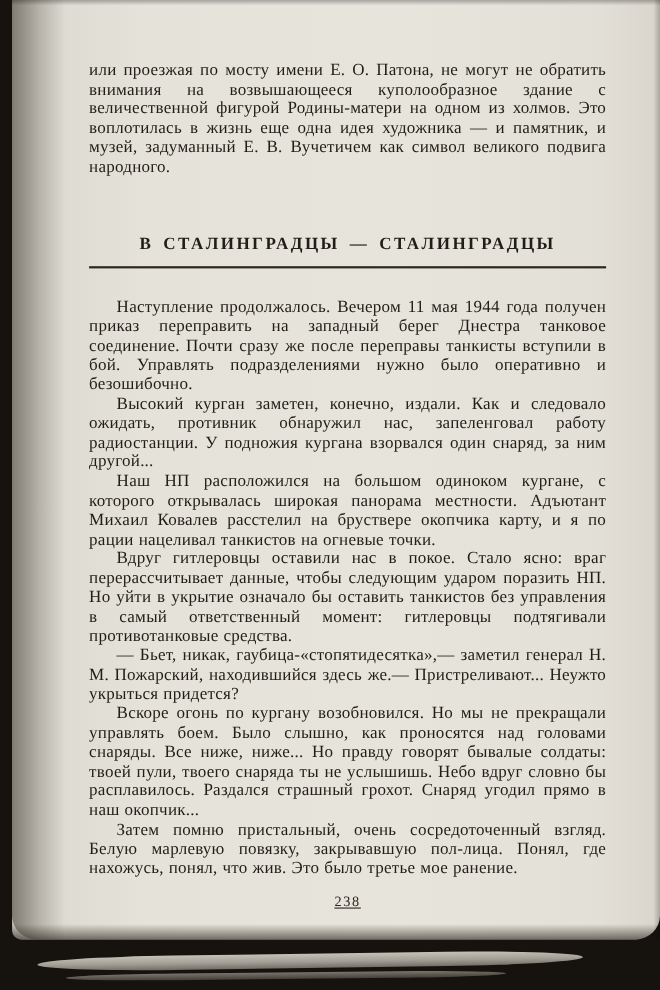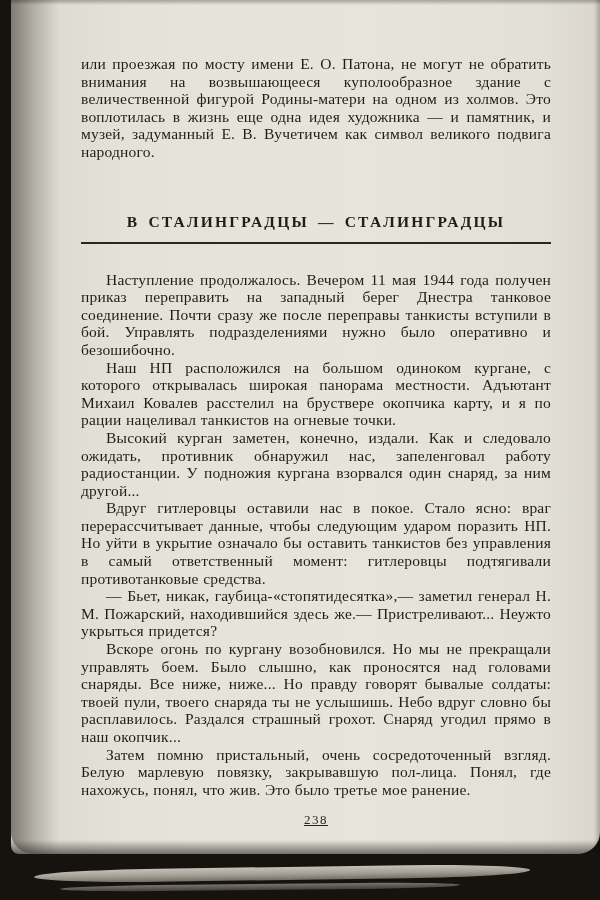--- a/index.html
+++ b/index.html
@@ -145,23 +145,23 @@
     <div class="text-column">
 
       <p class="intro">или проезжая по мосту имени Е. О. Патона, не могут не обратить внимания на возвышающееся куполообразное здание с величественной фигурой Родины-матери на одном из холмов. Это воплотилась в жизнь еще одна идея художника — и памятник, и музей, задуманный Е. В. Вучетичем как символ великого подвига народного.</p>
 
       <h2 class="heading">В СТАЛИНГРАДЦЫ — СТАЛИНГРАДЦЫ</h2>
 
       <div class="rule"></div>
 
       <p class="body-par first">Наступление продолжалось. Вечером 11 мая 1944 года получен приказ переправить на западный берег Днестра танковое соединение. Почти сразу же после переправы танкисты вступили в бой. Управлять подразделениями нужно было оперативно и безошибочно.</p>
 
+      <p class="body-par">Высокий курган заметен, конечно, издали. Как и следовало ожидать, противник обнаружил нас, запеленговал работу радиостанции. У подножия кургана взорвался один снаряд, за ним другой...</p>
+
       <p class="body-par">Наш НП расположился на большом одиноком кургане, с которого открывалась широкая панорама местности. Адъютант Михаил Ковалев расстелил на бруствере окопчика карту, и я по рации нацеливал танкистов на огневые точки.</p>
-
-      <p class="body-par">Высокий курган заметен, конечно, издали. Как и следовало ожидать, противник обнаружил нас, запеленговал работу радиостанции. У подножия кургана взорвался один снаряд, за ним другой...</p>
 
       <p class="body-par">Вдруг гитлеровцы оставили нас в покое. Стало ясно: враг перерассчитывает данные, чтобы следующим ударом поразить НП. Но уйти в укрытие означало бы оставить танкистов без управления в самый ответственный момент: гитлеровцы подтягивали противотанковые средства.</p>
 
       <p class="body-par">— Бьет, никак, гаубица-«стопятидесятка»,— заметил генерал Н. М. Пожарский, находившийся здесь же.— Пристреливают... Неужто укрыться придется?</p>
 
       <p class="body-par">Вскоре огонь по кургану возобновился. Но мы не прекращали управлять боем. Было слышно, как проносятся над головами снаряды. Все ниже, ниже... Но правду говорят бывалые солдаты: твоей пули, твоего снаряда ты не услышишь. Небо вдруг словно бы расплавилось. Раздался страшный грохот. Снаряд угодил прямо в наш окопчик...</p>
 
       <p class="body-par">Затем помню пристальный, очень сосредоточенный взгляд. Белую марлевую повязку, закрывавшую пол-лица. Понял, где нахожусь, понял, что жив. Это было третье мое ранение.</p>
 
       <div class="page-number">238</div>

